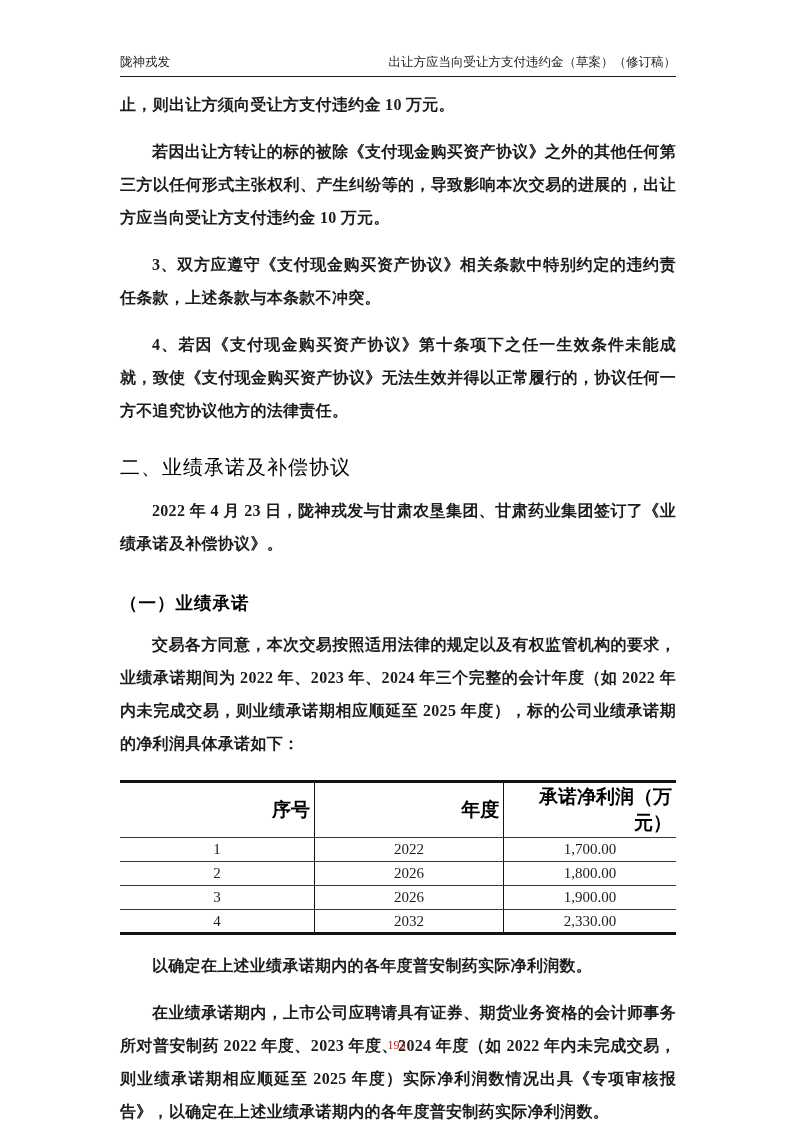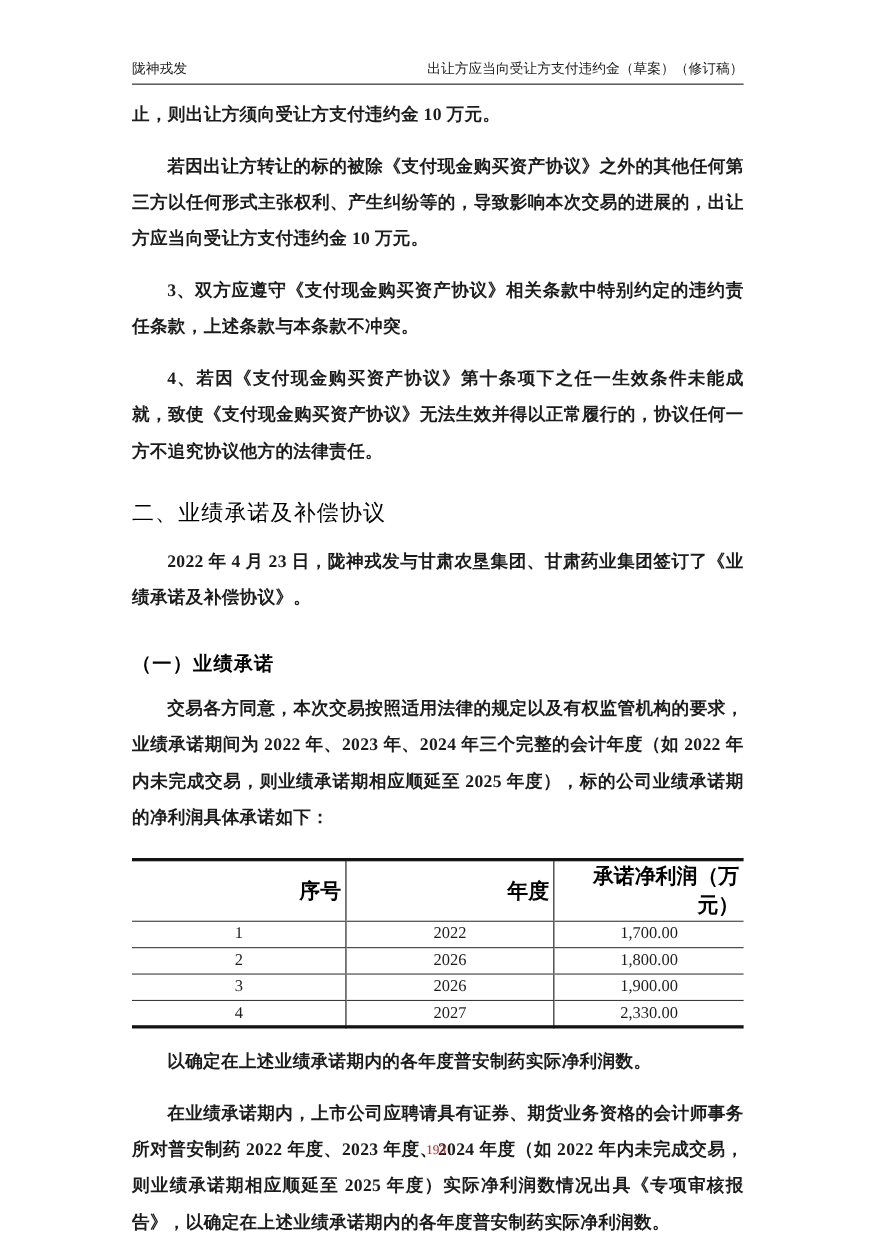--- a/index.html
+++ b/index.html
@@ -147,21 +147,21 @@
             <td>2026</td>
             <td>1,800.00</td>
           </tr>
           <tr>
             <td>3</td>
             <td>2026</td>
             <td>1,900.00</td>
           </tr>
           <tr>
             <td>4</td>
-            <td>2027</td>
+            <td>2032</td>
             <td>2,330.00</td>
           </tr>
         </tbody>
       </table>
 
       <p>以确定在上述业绩承诺期内的各年度普安制药实际净利润数。</p>
       <p>在业绩承诺期内，上市公司应聘请具有证券、期货业务资格的会计师事务所对普安制药 2022 年度、2023 年度、2024 年度（如 2022 年内未完成交易，则业绩承诺期相应顺延至 2025 年度）实际净利润数情况出具《专项审核报告》，以确定在上述业绩承诺期内的各年度普安制药实际净利润数。</p>
     </div>
   </div>
 

